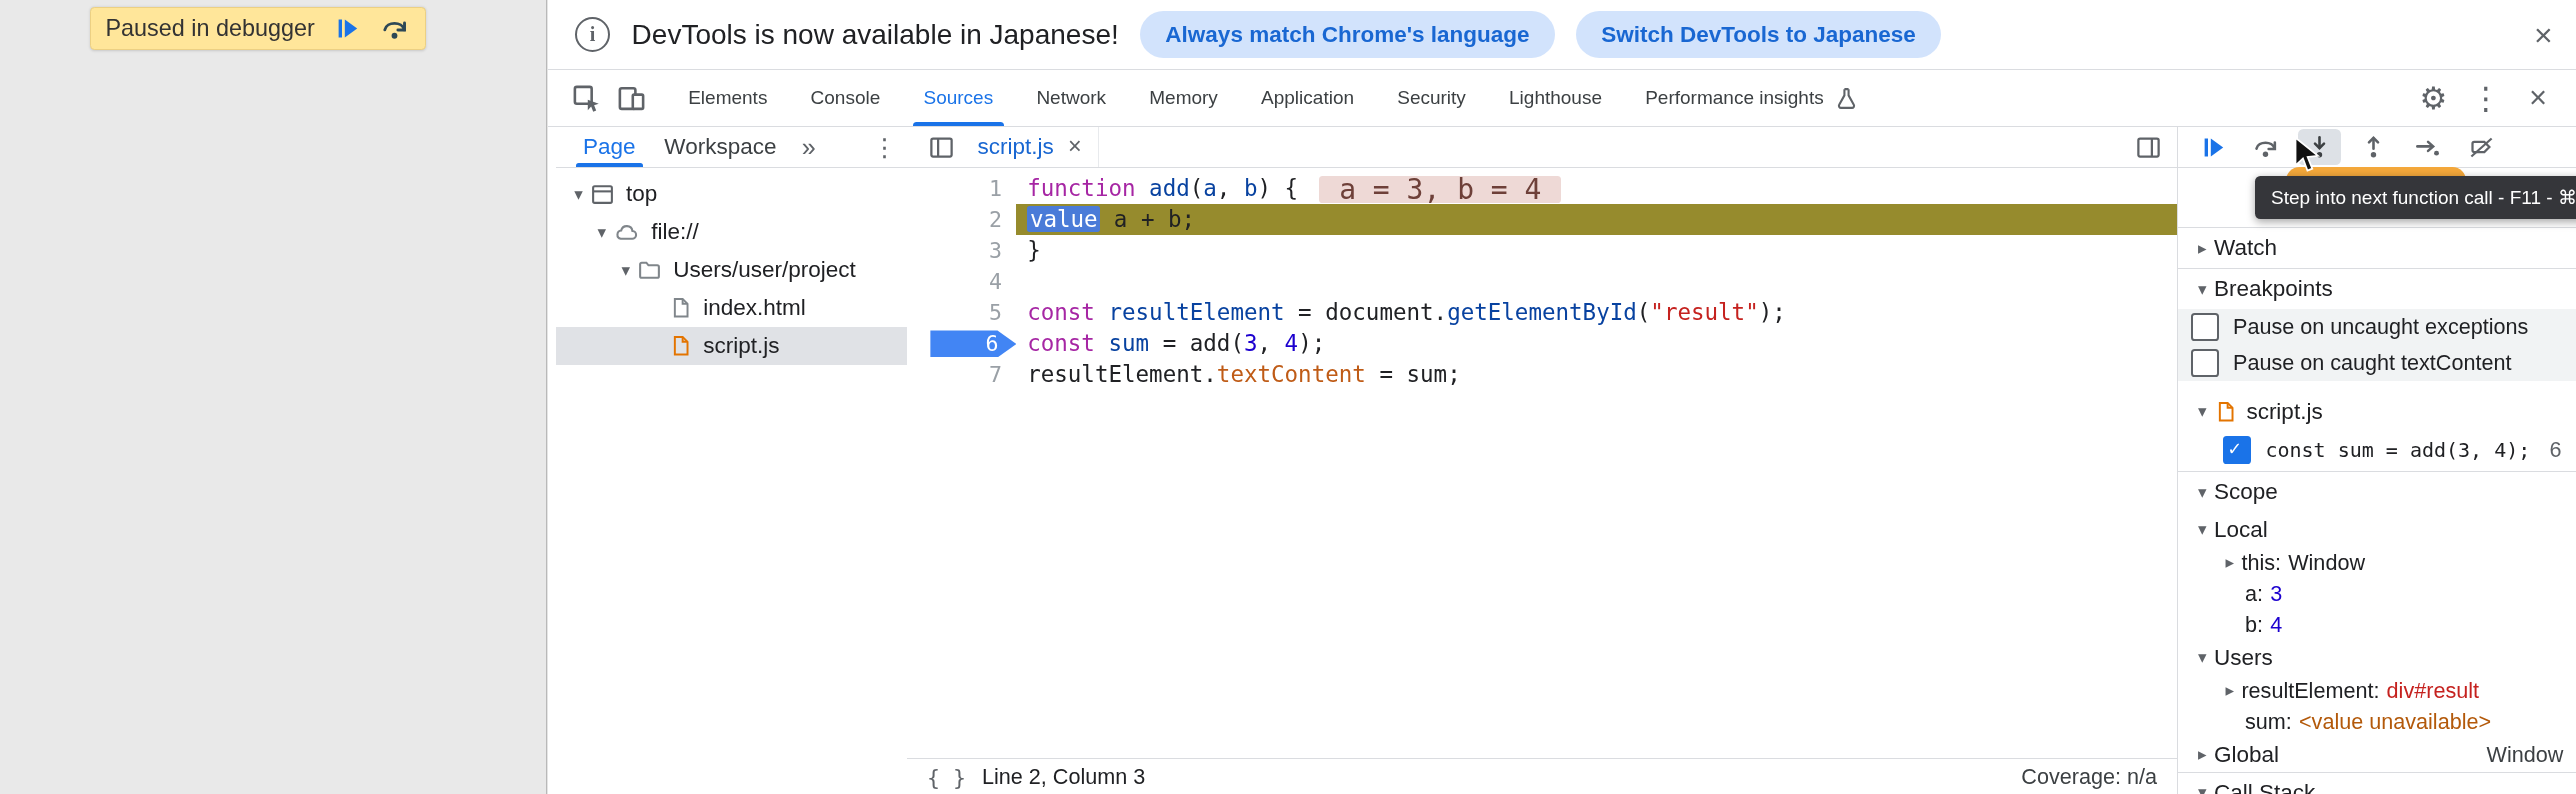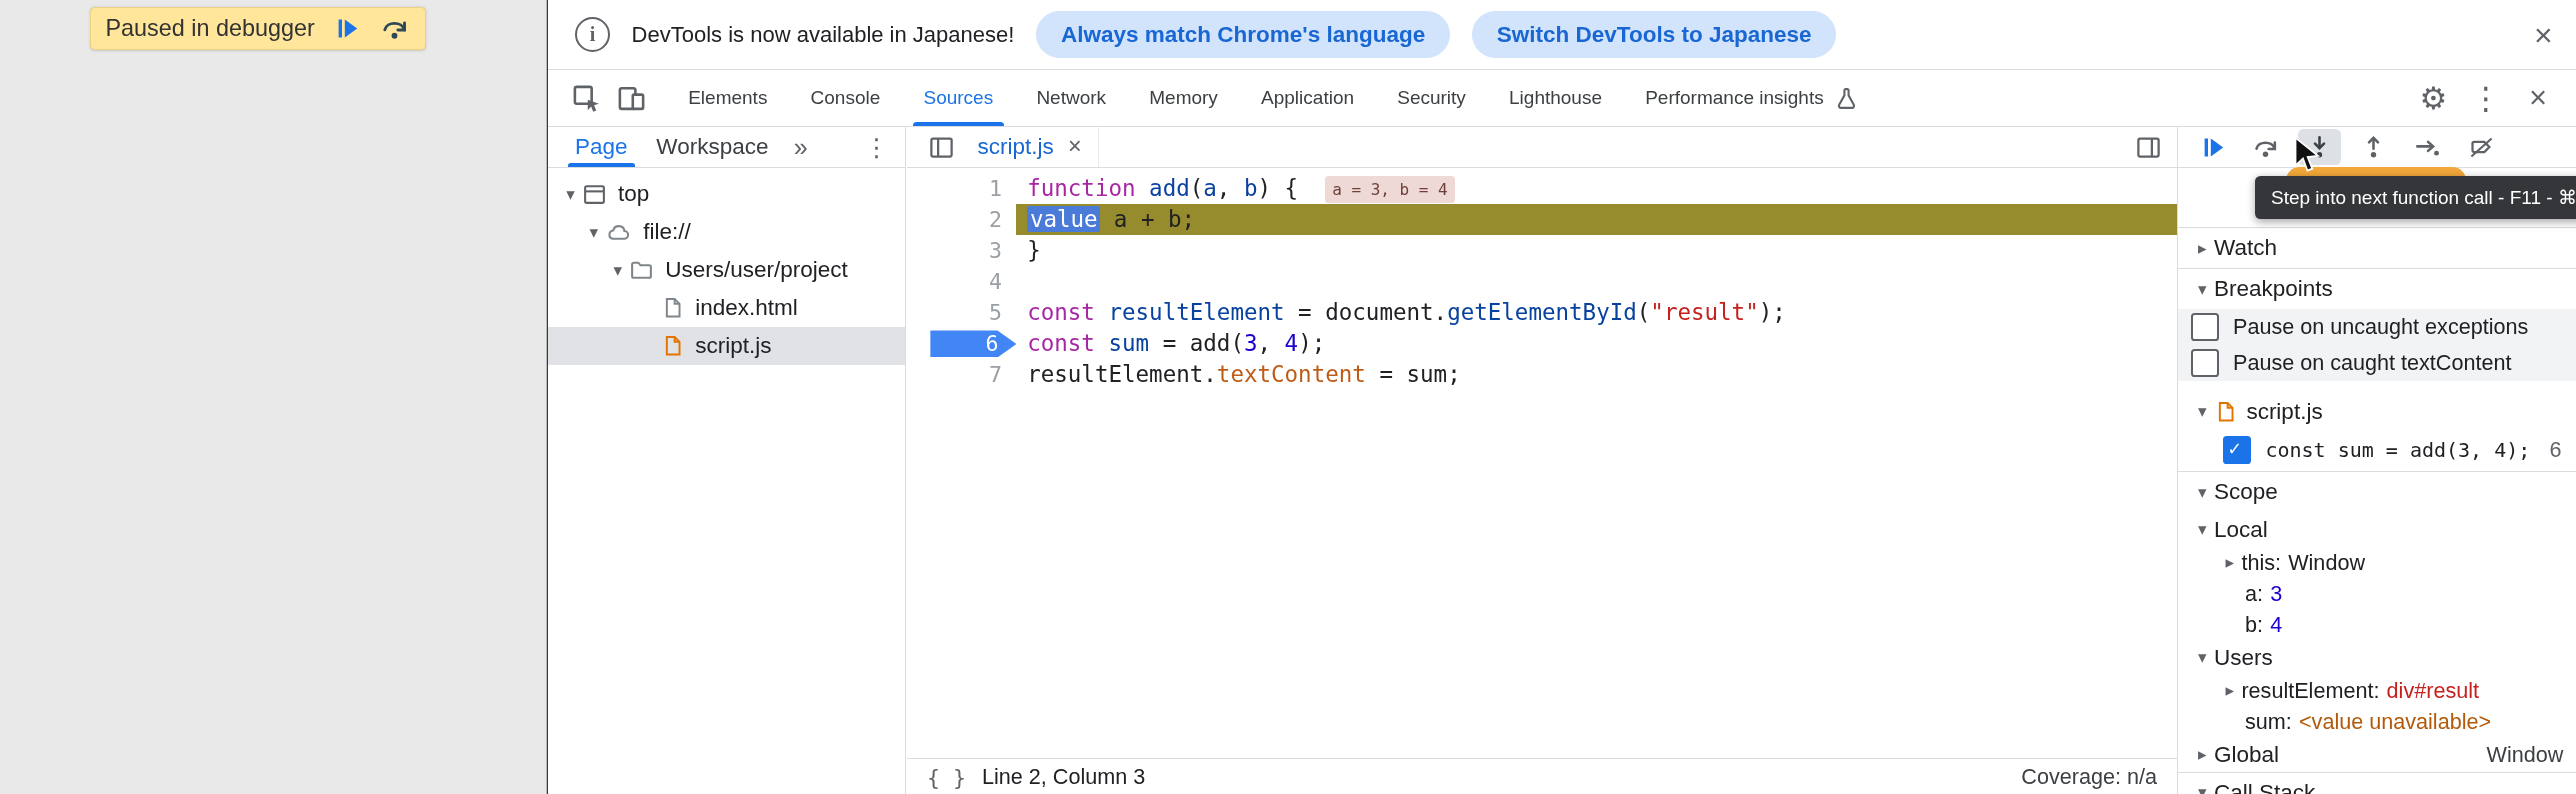--- a/index.html
+++ b/index.html
@@ -1,51 +1,51 @@
 <!DOCTYPE html>
 <html style="font-size:14.4px"><head>
 <meta charset="utf-8">
 <style>
   html,body{margin:0;padding:0;background:#fff}
-  #root{position:relative;width:2576px;height:795px;overflow:hidden;background:#7f1d1d;
+  #root{position:relative;width:2576px;height:795px;overflow:hidden;background:#e5e5e5;
         font-family:"Liberation Sans",sans-serif;color:#202124;-webkit-font-smoothing:antialiased}
 
   
   .page-area{position:absolute;left:0;top:0;width:546px;height:795px;background:#e9e9e9;border-right:1.8px solid #b9b9b9}
   .paused-banner{position:absolute;left:90px;top:7.2px;height:41px;display:inline-flex;align-items:center;gap:16px;
                  background:#ffe69a;border:0.9px solid #ecd083;border-radius:4.5px;padding:0 14.4px;font-size:23.4px;color:#333;
                  box-shadow:0 0.9px 2.7px rgba(0,0,0,.15)}
   .banner-icon{display:flex;align-items:center;justify-content:center;width:32px;height:32px}
 
   
   .devtools{position:absolute;left:548px;top:0;width:2028px;height:795px;background:#fff}
 
   
   .notif{height:69px;border-bottom:0.9px solid #dadce0;display:flex;align-items:center;gap:21.6px;padding-left:27px}
   .info-icon{width:31px;height:31px;border-radius:50%;border:2.7px solid #5f6368;color:#5f6368;flex:none;
              display:flex;align-items:center;justify-content:center;font-size:20px;font-weight:bold;font-family:"Liberation Serif",serif}
-  .notif-msg{font-size:22px;color:#202124}
+  .notif-msg{font-size:28px;color:#202124}
   .pill{height:47px;border-radius:24px;display:inline-flex;align-items:center;padding:0 25px;font-size:22.5px;
         font-weight:bold;color:#1967d2;background:#d2e3fc;cursor:pointer;white-space:nowrap}
   .pill.outline{background:#fff;border:1.8px solid #dadce0;color:#3c4043;font-weight:normal}
   .notif-close{margin-left:auto;margin-right:23.4px;font-size:32px;color:#5f6368;cursor:pointer;line-height:1}
 
   
   .main-toolbar{height:56px;border-bottom:0.9px solid #dadce0;display:flex;align-items:center;padding-left:16px}
   .tb-icon{width:45px;height:45px;display:flex;align-items:center;justify-content:center;color:#5f6368;cursor:pointer}
   .tab-strip{display:flex;height:56px;margin-left:12.6px}
   .tab{position:relative;display:flex;align-items:center;padding:0 21.6px;font-size:19px;color:#3c4043;cursor:pointer;white-space:nowrap}
   .tab.selected{color:#1a73e8}
   .tab.selected::after{content:"";position:absolute;left:10.8px;right:10.8px;bottom:0;height:4.5px;background:#1a73e8;border-radius:3.6px 3.6px 0 0}
   .flask{margin-left:10.8px;display:flex;align-items:center}
   .toolbar-right{margin-left:auto;display:flex;align-items:center;gap:5.4px;padding-right:14.4px}
   .glyph-btn{width:47px;height:47px;display:flex;align-items:center;justify-content:center;font-size:31px;color:#5f6368;cursor:pointer}
 
   
-  .navigator{position:absolute;left:0;top:127px;width:357px;bottom:0;border-right:1.8px solid #dadce0;background:#fff}
+  .navigator{position:absolute;left:8px;top:127px;width:357px;bottom:0;border-right:1.8px solid #dadce0;background:#fff}
   .editor{position:absolute;left:359px;top:127px;width:1270px;bottom:0;border-right:1.8px solid #dadce0;background:#fff}
   .sidebar{position:absolute;left:1630px;top:127px;right:0;bottom:0;background:#fff}
 
   
   .nav-tabbar{height:40px;border-bottom:0.9px solid #dadce0;display:flex;align-items:center;padding-left:12.6px;font-size:22.5px;color:#3c4043}
   .nav-tab{position:relative;height:100%;display:flex;align-items:center;padding:0 14.4px;cursor:pointer}
   .nav-tab.selected{color:#1a73e8}
   .nav-tab.selected::after{content:"";position:absolute;left:7.2px;right:7.2px;bottom:0;height:3.6px;background:#1a73e8;border-radius:2.7px 2.7px 0 0}
   .nav-more{padding:0 10.8px;color:#5f6368;font-size:25px;cursor:pointer}
   .nav-kebab{margin-left:auto;padding-right:16px;color:#5f6368;font-size:25px;cursor:pointer}
@@ -68,22 +68,22 @@
   .bp-flag{display:inline-block;width:68px;background:#4285f4;color:#fff;text-align:right;padding-right:18px;margin-right:-14.4px;
            clip-path:polygon(0 0,78% 0,100% 50%,78% 100%,0 100%);height:27px;line-height:27px;margin-top:1.8px}
   .code-body{flex:1;white-space:pre;padding-left:10.8px}
   .code-body.paused{background:#968b2d}
   .tk-kw{color:#a626a4}
   .tk-def{color:#0842a0}
   .tk-str{color:#c5221f}
   .tk-num{color:#1c00cf}
   .tk-prop{color:#bf5b16}
   .tk-exec{background:#4a7bd8;color:#fff;border-radius:2.7px;padding:0 2.7px}
-  .inline-badge{display:inline-block;margin-left:27px;background:#eed9d6;color:#6e4039;padding:0 7px;border-radius:3.6px;
-                font-size:16px;height:27px;line-height:27px;vertical-align:middle}
+  .inline-badge{display:inline-block;margin-left:21px;background:#eed9d6;color:#6e4039;padding:0 20px;border-radius:3.6px;
+                font-size:28px;height:27px;line-height:27px;vertical-align:middle}
   .status-bar{position:absolute;left:0;right:0;bottom:0;height:36px;border-top:0.9px solid #dadce0;background:#fff;
               display:flex;align-items:center;gap:16px;padding:0 20px;font-size:21.6px;color:#202124}
   .braces-icon{color:#5f6368;font-family:"DejaVu Sans Mono",monospace;font-size:21.6px;cursor:pointer}
   .coverage{margin-left:auto;color:#3c4043}
 
   
   .debug-toolbar{height:40px;border-bottom:0.9px solid #dadce0;display:flex;align-items:center;gap:10.8px;padding-left:12.6px}
   .dbg-btn{width:43px;height:36px;display:flex;align-items:center;justify-content:center;border-radius:5.4px;cursor:pointer}
   .dbg-btn.hovered{background:#dde1e6}
   .paused-space{height:59px;position:relative;background:#fff}

